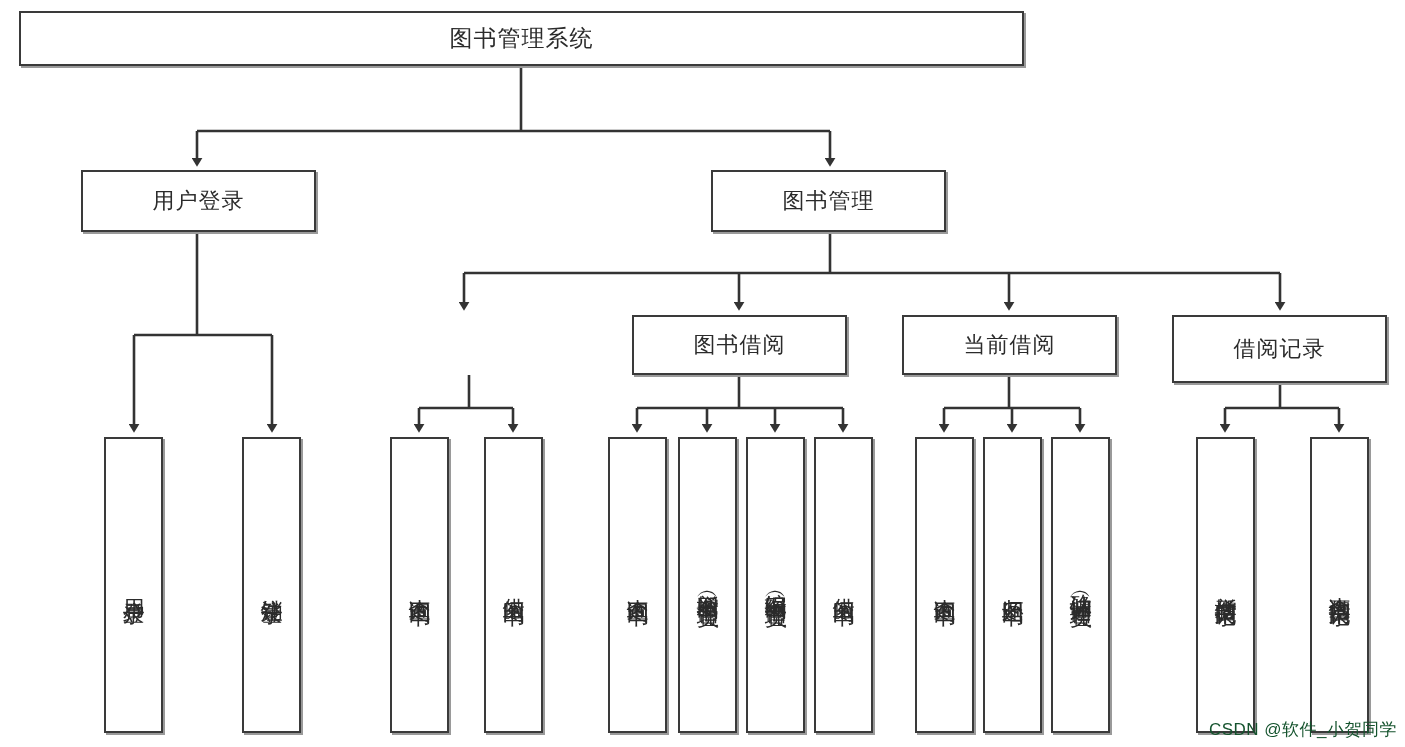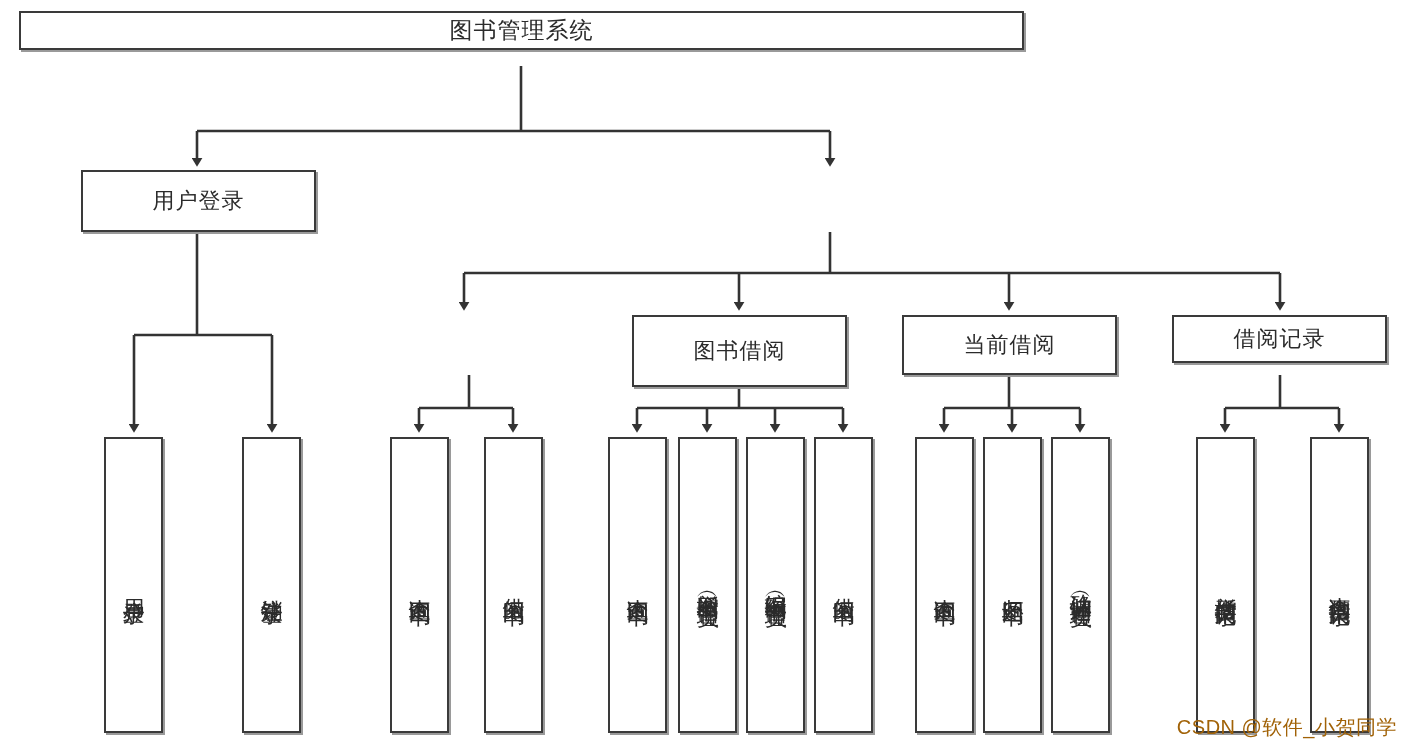--- a/index.html
+++ b/index.html
@@ -54,22 +54,22 @@
     font-size: 22px;
     line-height: 1.12;
     letter-spacing: 2px;
     text-align: center;
     color: #2b2b2b;
   }
   .watermark {
     position: absolute;
     right: 8px;
     bottom: 6px;
-    font-size: 20px;
-    color: #a16207;
+    font-size: 17px;
+    color: #14532d;
     letter-spacing: 0.5px;
     white-space: nowrap;
   }
 </style>
 </head>
 <body>
 
 <div id="canvas">
 
   <svg id="edges" viewBox="0 0 1405 747" xmlns="http://www.w3.org/2000/svg">
@@ -115,35 +115,38 @@
       <path d="M1012,408 L1012,425" marker-end="url(#arrow)"></path>
       <path d="M1080,408 L1080,425" marker-end="url(#arrow)"></path>
 
       <path d="M1280,375 L1280,408"></path>
       <path d="M1225,408 L1339,408"></path>
       <path d="M1225,408 L1225,425" marker-end="url(#arrow)"></path>
       <path d="M1339,408 L1339,425" marker-end="url(#arrow)"></path>
     </g>
   </svg>
 
-  <div class="node node-root" style="left:19px;top:11px;width:1005px;height:39px;">
+  <div class="node node-root" style="left:19px;top:11px;width:1005px;height:55px;">
     <span class="node-h">图书管理系统</span>
   </div>
 
   <div class="node" style="left:81px;top:170px;width:235px;height:62px;">
     <span class="node-h">用户登录</span>
   </div>
+  <div class="node" style="left:711px;top:170px;width:235px;height:62px;">
+    <span class="node-h">图书管理</span>
+  </div>
 
-  <div class="node" style="left:632px;top:315px;width:215px;height:72px;">
+  <div class="node" style="left:632px;top:315px;width:215px;height:60px;">
     <span class="node-h">图书借阅</span>
   </div>
   <div class="node" style="left:902px;top:315px;width:215px;height:60px;align-items:center;">
     <span class="node-h">当前借阅</span>
   </div>
-  <div class="node" style="left:1172px;top:315px;width:215px;height:48px;">
+  <div class="node" style="left:1172px;top:315px;width:215px;height:68px;">
     <span class="node-h">借阅记录</span>
   </div>
 
   <div class="node leaf" style="left:104px;top:437px;width:59px;height:296px;">
     <span class="leaf-label">用户登录</span>
   </div>
   <div class="node leaf" style="left:242px;top:437px;width:59px;height:296px;">
     <span class="leaf-label">注销登录</span>
   </div>
 

